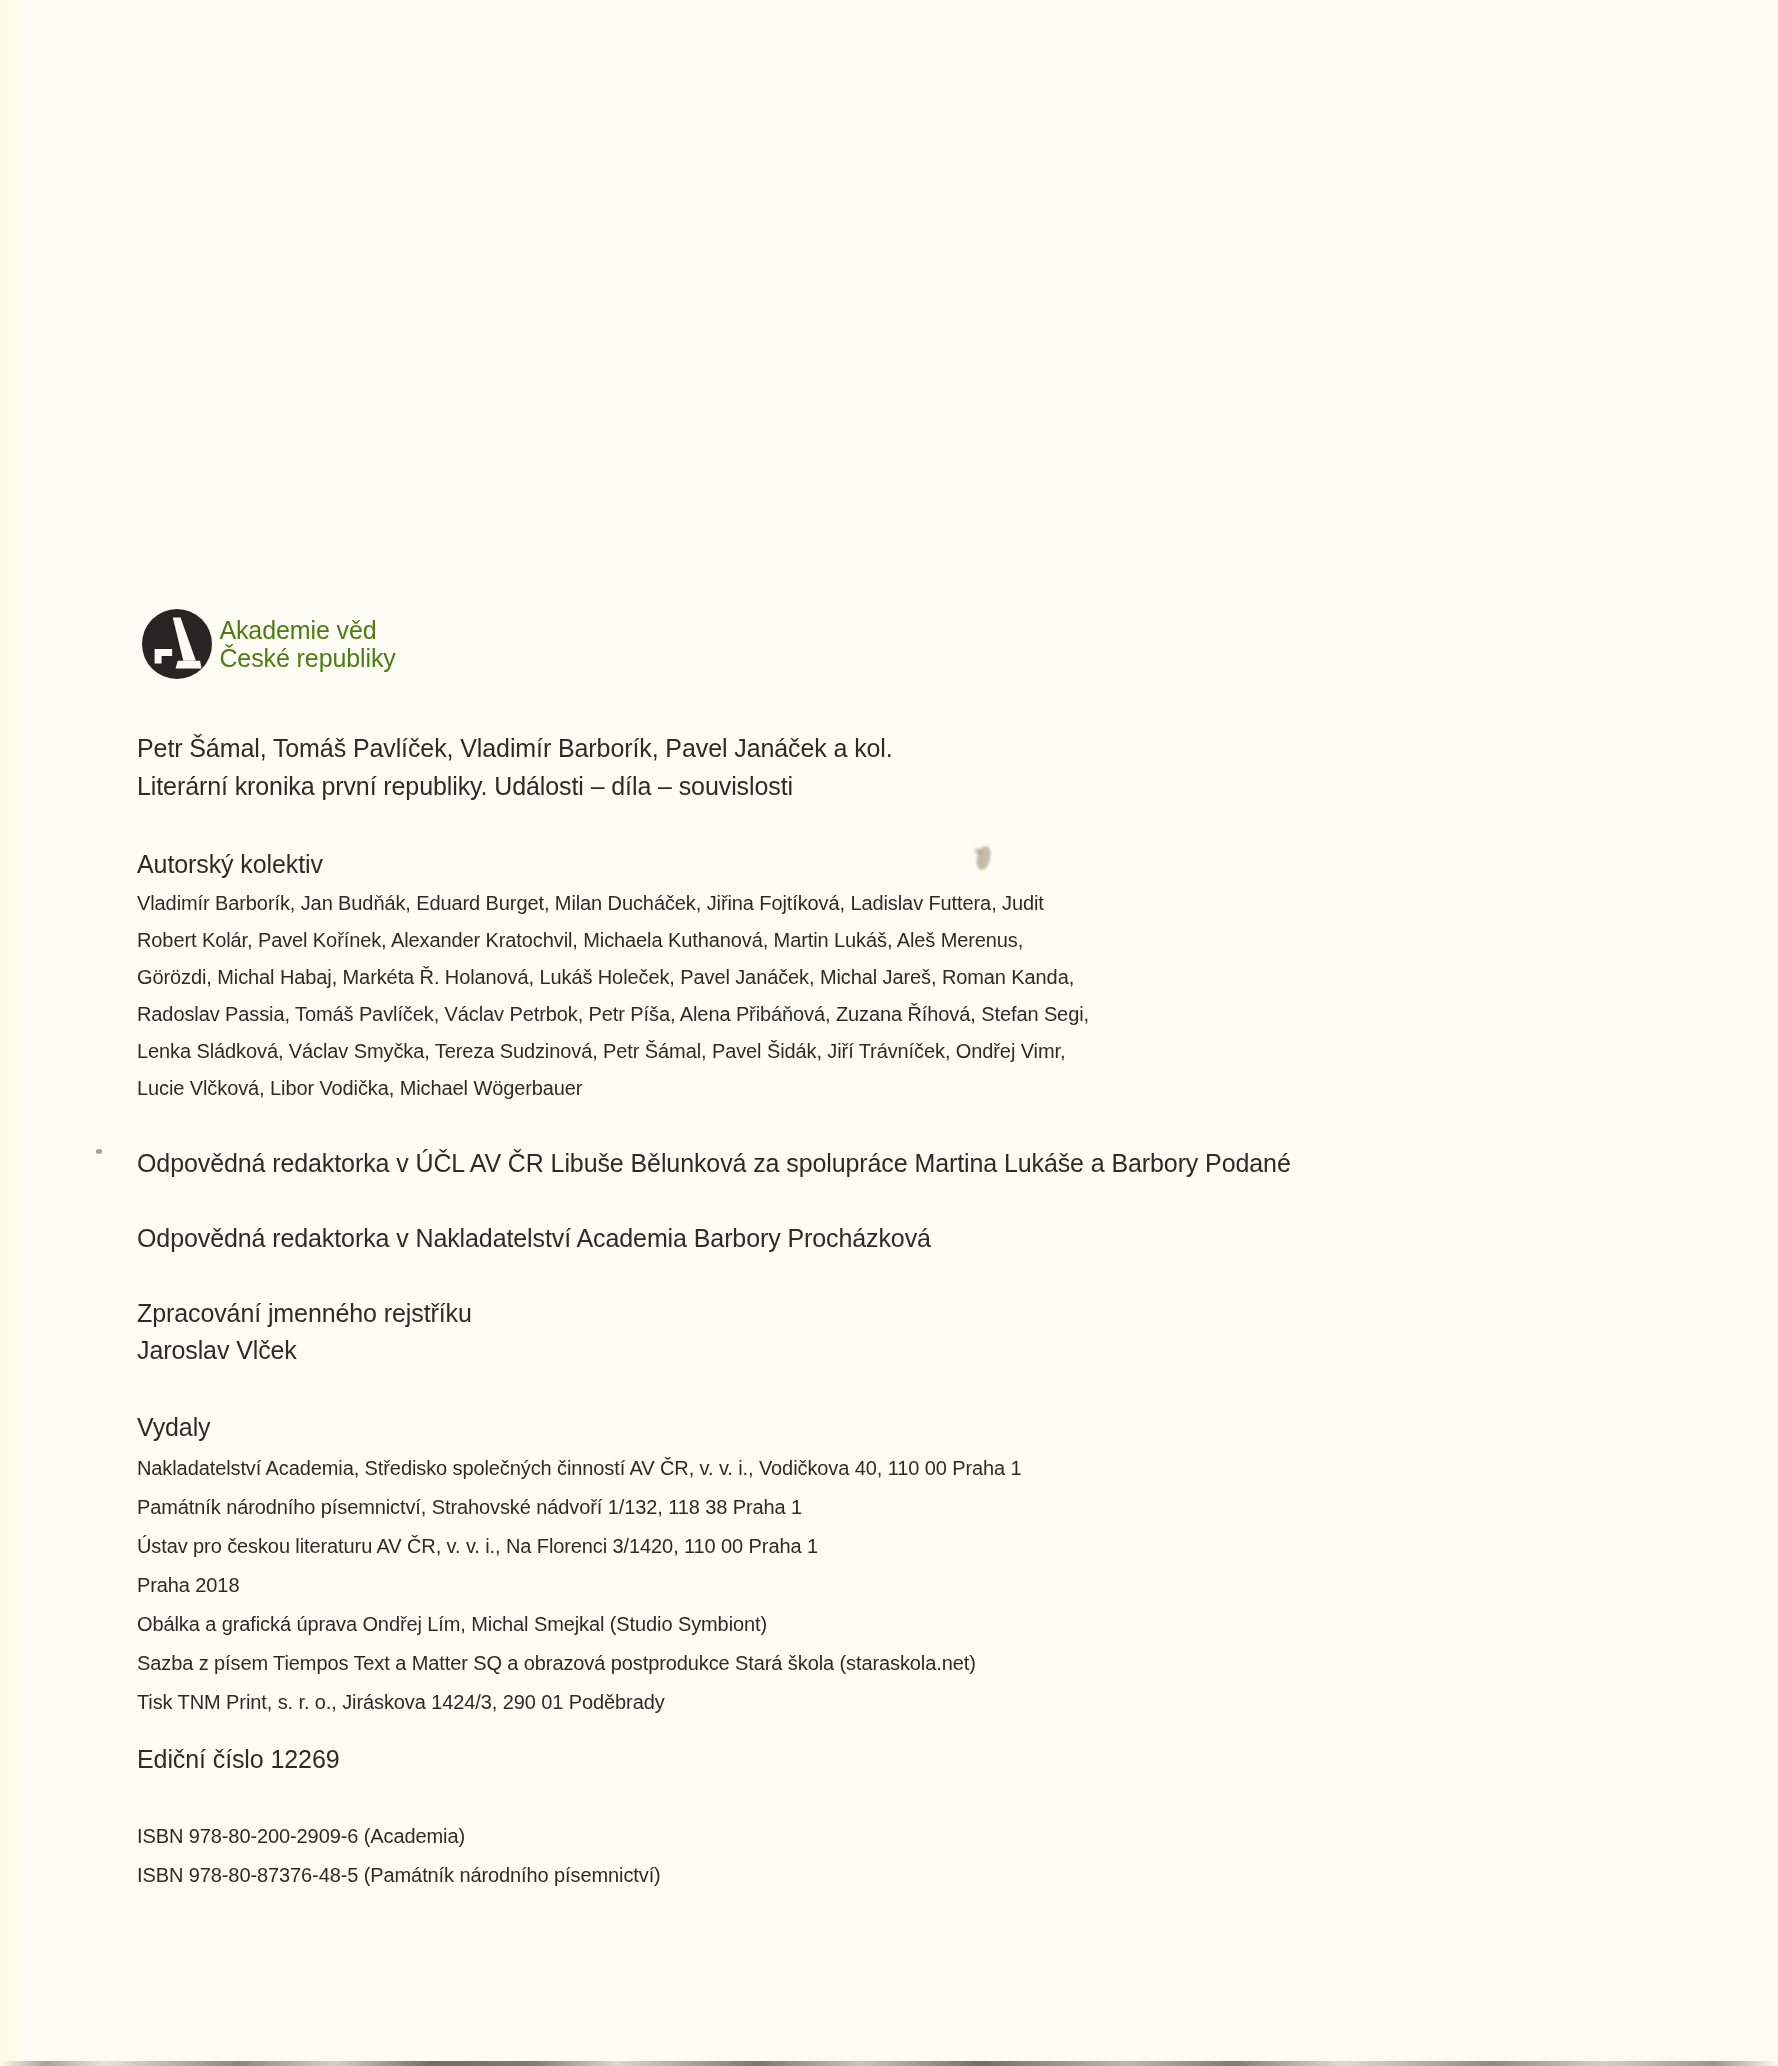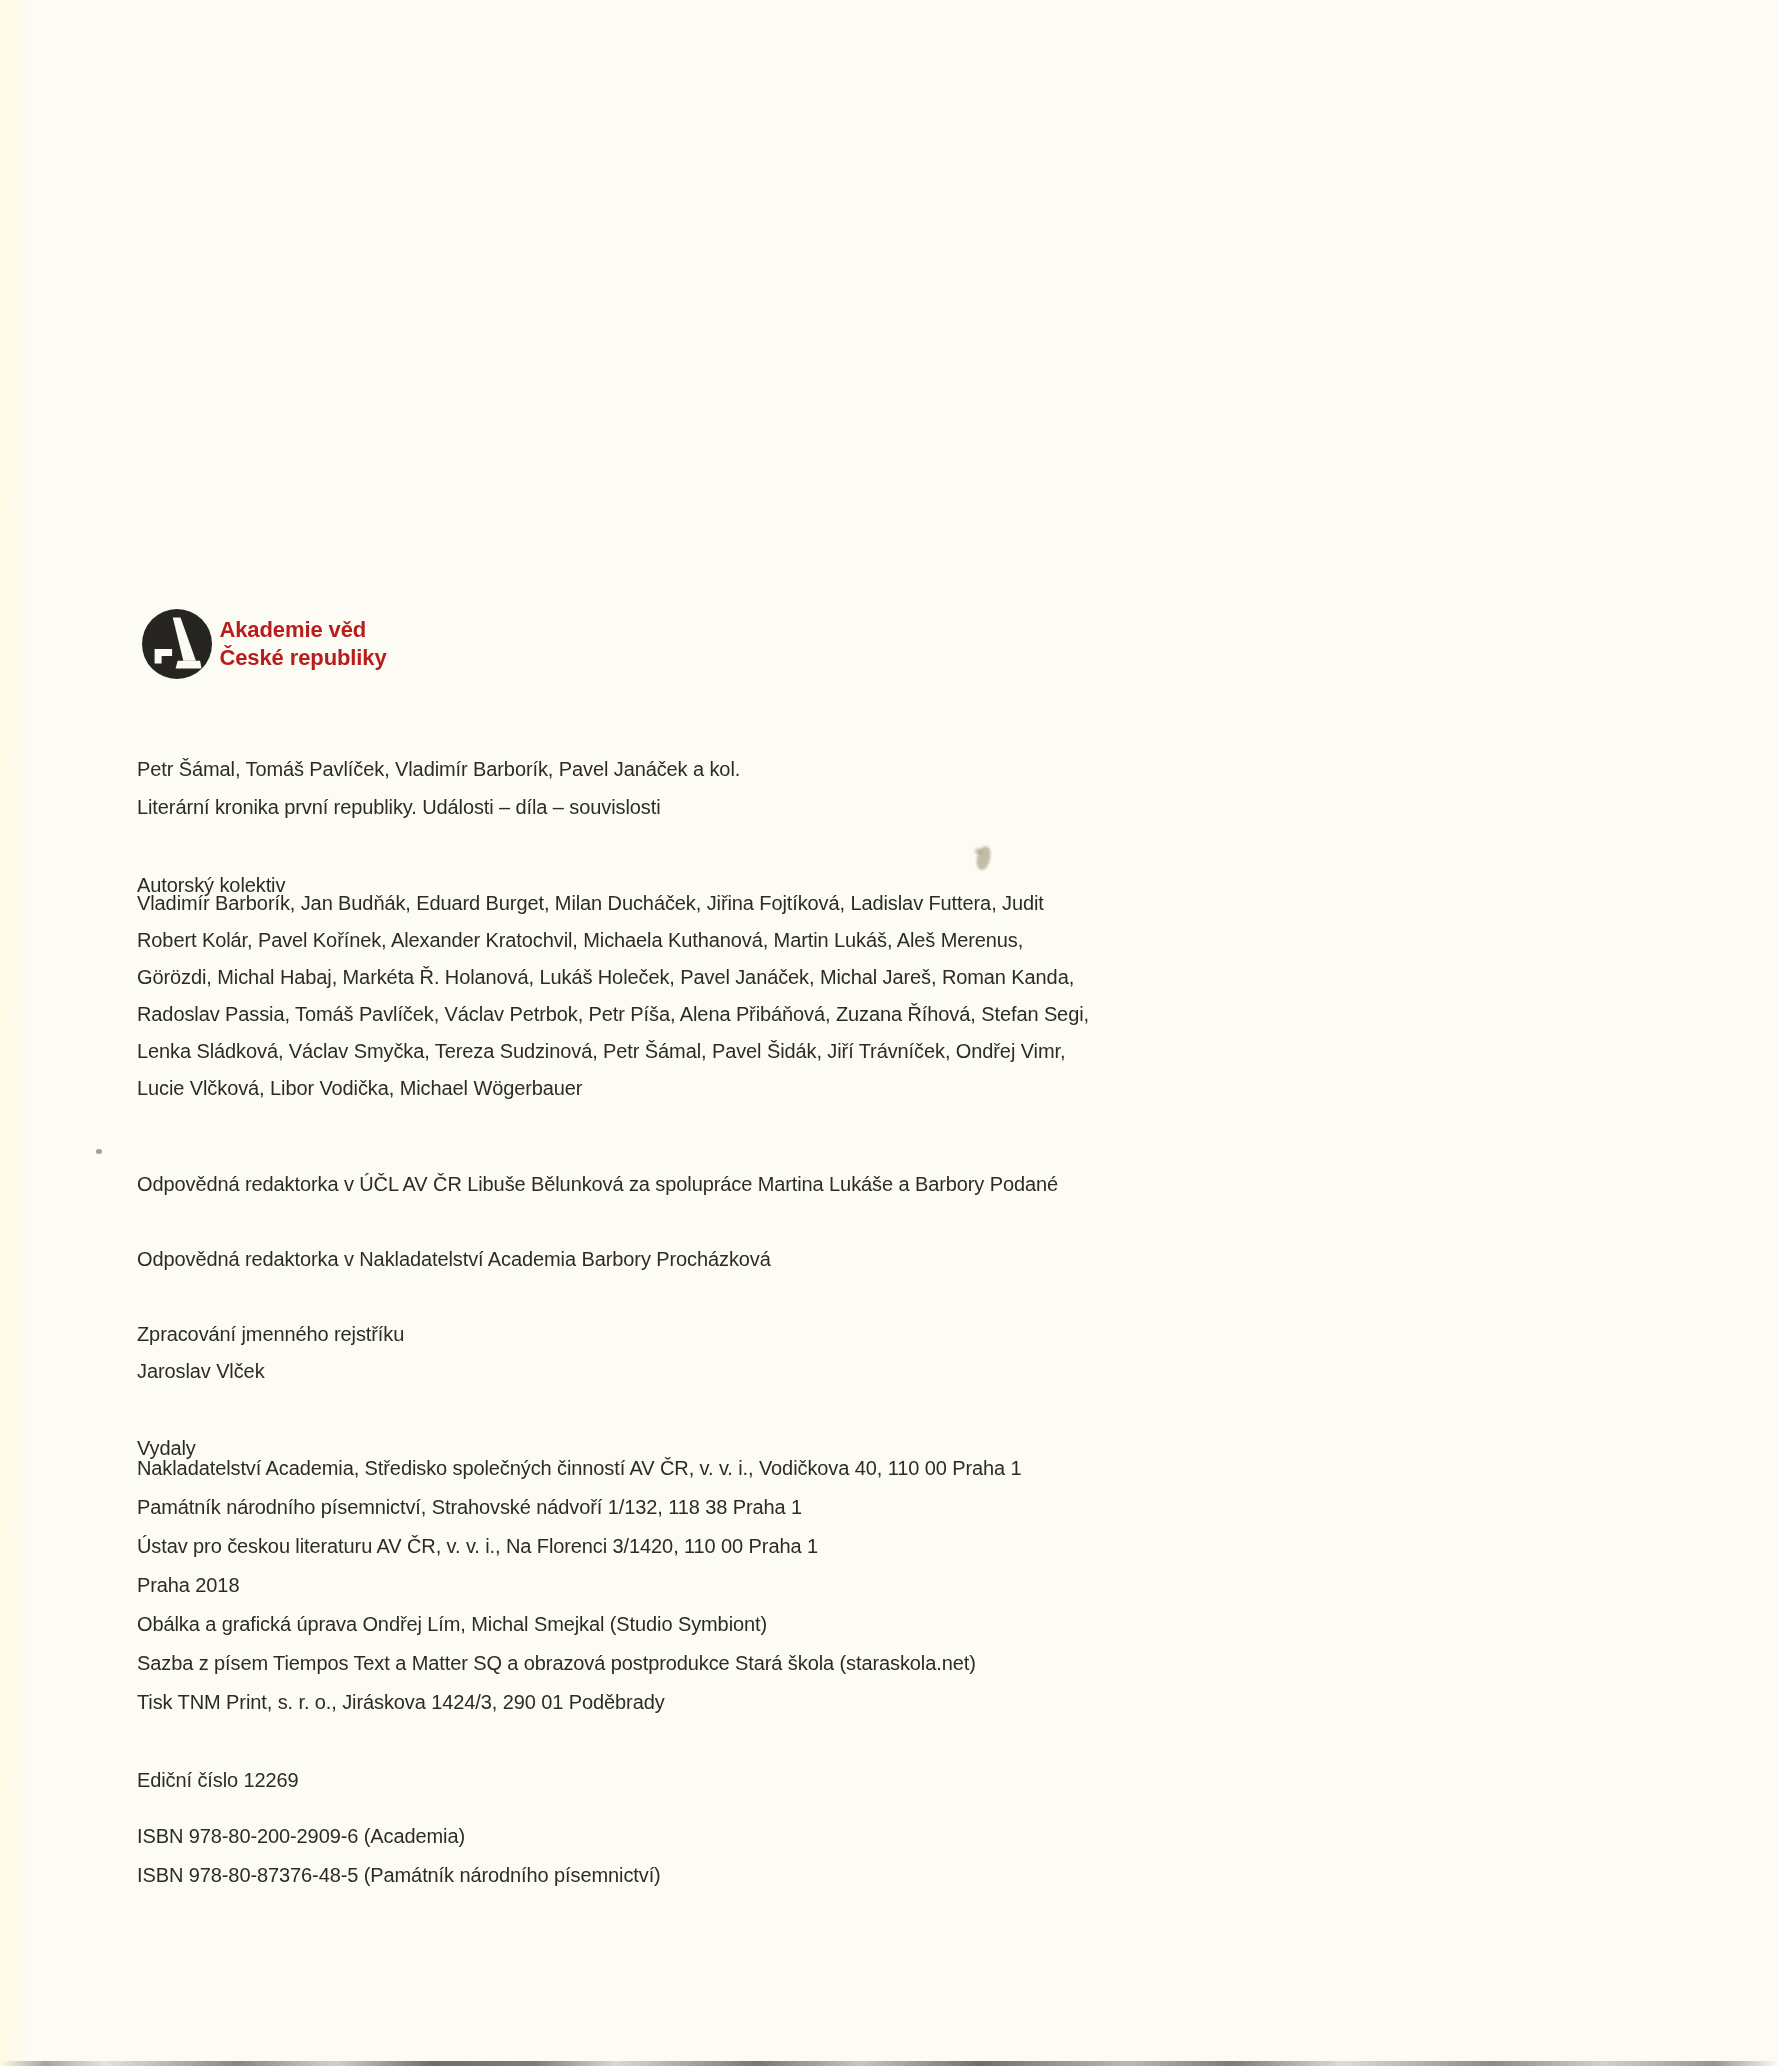--- a/index.html
+++ b/index.html
@@ -41,34 +41,33 @@
   .logo-row {
     position: absolute;
     left: 142px;
     top: 609px;
     display: flex;
     align-items: center;
     gap: 7.4px;
   }
   .logo-mark { display: block; }
   .logo-text {
-    font-weight: 700;
-    font-size: 22px;
+    font-weight: 400;
+    font-size: 25px;
     line-height: 28px;
     letter-spacing: -0.1px;
-    color: #b91c1c;
+    color: #4d7c0f;
   }
   .line {
     position: absolute;
     left: 137px;
     white-space: nowrap;
-    font-size: 20px;
+    font-size: 25px;
     line-height: 33px;
     letter-spacing: -0.1px;
-    margin-top: 21px;
   }
   .b { font-weight: 400; }
   .block {
     position: absolute;
     left: 137px;
     white-space: nowrap;
     font-size: 20px;
     letter-spacing: -0.1px;
   }
   .block.lh50 div { line-height: 37px; }

